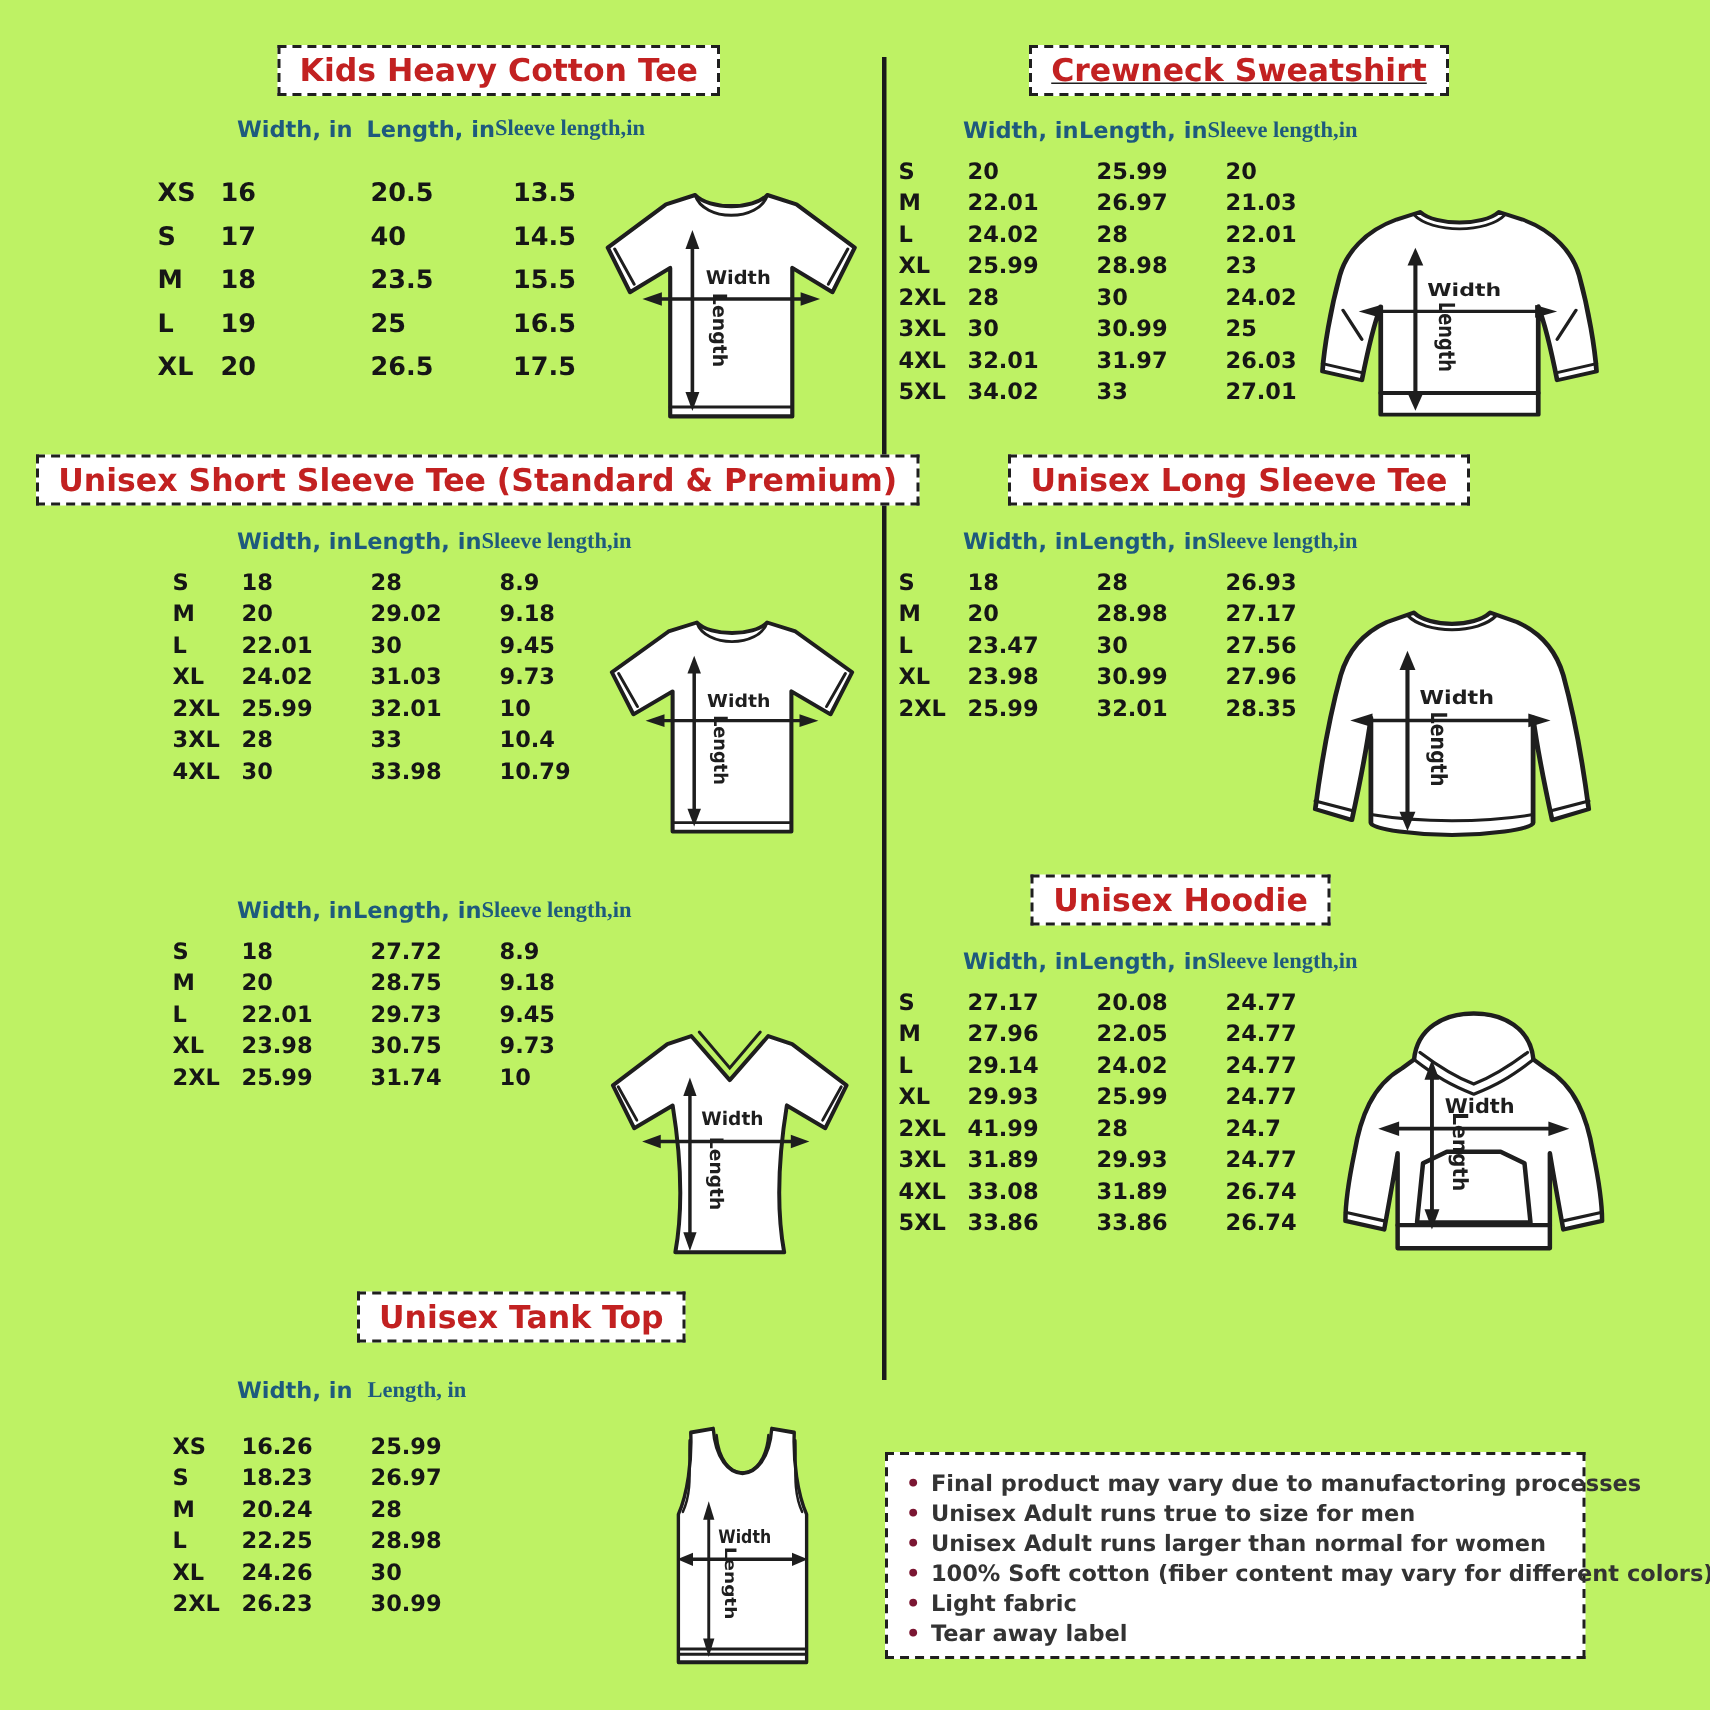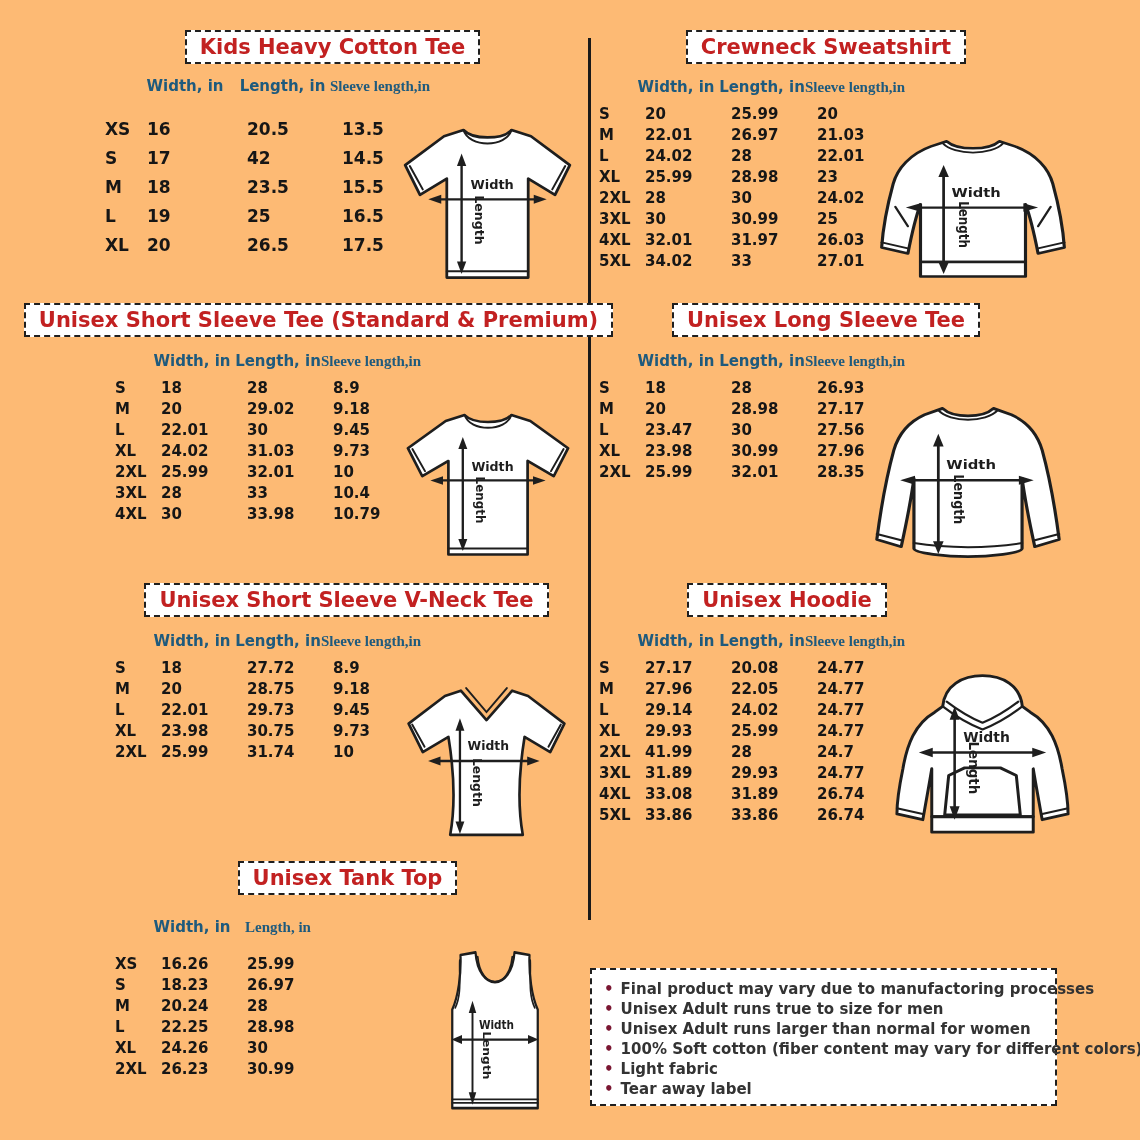--- a/index.html
+++ b/index.html
@@ -1,39 +1,39 @@
 <!DOCTYPE html>
 <html><head>
 <meta charset="utf-8">
 <style>
   * { margin:0; padding:0; box-sizing:border-box; }
   html,body { background:#ffffff; }
   #page {
     position:relative; width:1140px; height:1140px;
-    background:#fdba74; overflow:hidden;
+    background:#bef264; overflow:hidden;
     font-family:"DejaVu Sans", sans-serif; color:#1f1f1f;
   }
   .divider { position:absolute; background:#1a1a1a; }
 
   .chart { position:absolute; }
   .title-row { display:flex; justify-content:center; }
   .title-box {
     display:inline-block; border:2px dashed #1f1f1f; background:#fff;
     padding:3px 13px; white-space:nowrap;
   }
   .title-box span {
     font-weight:bold; font-size:21px; letter-spacing:0;
     color:#c22121;
   }
 
   .size-table { border-collapse:collapse; table-layout:fixed; }
   .size-table th, .size-table td { font-weight:bold; white-space:nowrap; }
   .size-table thead th {
     color:#1e5a7d; font-size:15px; line-height:1.1;
-    text-align:center; vertical-align:bottom; padding:0 0 8px 0;
+    text-align:right; vertical-align:bottom; padding:0 0 8px 0;
   }
   .size-table thead th:last-child { text-align:center;font-family:Liberation Serif, serif; }
   .size-table thead th:nth-child(1){ width:34px; text-align:left; }
   .size-table thead th:nth-child(2){ width:86px; }
   .size-table thead th:nth-child(3){ width:86px; }
   .size-table thead th:nth-child(4){ width:82px; }
   .size-table tbody tr { height:21px; }
   .size-table tbody th { text-align:left; font-size:15px; color:#161616; }
   .size-table tbody td { text-align:left; font-size:15px; color:#161616; padding-left:12px; }
 
@@ -89,21 +89,21 @@
         <tbody>
           <tr>
             <th>XS</th>
             <td>16</td>
             <td>20.5</td>
             <td>13.5</td>
           </tr>
           <tr>
             <th>S</th>
             <td>17</td>
-            <td>42</td>
+            <td>40</td>
             <td>14.5</td>
           </tr>
           <tr>
             <th>M</th>
             <td>18</td>
             <td>23.5</td>
             <td>15.5</td>
           </tr>
           <tr>
             <th>L</th>
@@ -134,21 +134,21 @@
       <g>
         <path class="ar" d="M72,58 L72,168"></path>
         <polygon class="ah" points="72,46 67,60 77,60"></polygon>
         <polygon class="ah" points="72,180 67,166 77,166"></polygon>
         <text x="87" y="120" text-anchor="middle" transform="rotate(90 87 120)">Length</text>
       </g>
     </svg>
   </section>
 
   <section class="chart" style="left:592px; top:30px; width:488px; height:268px;">
-    <div class="title-row" style="transform:translateX(-10px);">
+    <div class="title-row" style="transform:translateX(-10px);text-decoration:underline;">
       <div class="title-box">
         <span>Crewneck Sweatshirt</span>
       </div>
     </div>
     <table class="size-table" style="margin:15px 0 0 7px;">
         <thead>
           <tr>
             <th></th>
             <th>Width, in</th>
             <th>Length, in</th>
@@ -373,25 +373,20 @@
       <g>
         <path class="ar" d="M72,58 L72,166"></path>
         <polygon class="ah" points="72,46 67,60 77,60"></polygon>
         <polygon class="ah" points="72,178 67,164 77,164"></polygon>
         <text x="87" y="118" text-anchor="middle" transform="rotate(90 87 118)">Length</text>
       </g>
     </svg>
   </section>
 
   <section class="chart" style="left:85px; top:583px; width:495px; height:272px;">
-    <div class="title-row" style="transform:translateX(14px);">
-      <div class="title-box">
-        <span>Unisex Short Sleeve V-Neck Tee</span>
-      </div>
-    </div>
     <table class="size-table" style="margin:16px 0 0 30px;">
         <thead>
           <tr>
             <th></th>
             <th>Width, in</th>
             <th>Length, in</th>
             <th>Sleeve length,in</th>
           </tr>
         </thead>
         <tbody>

